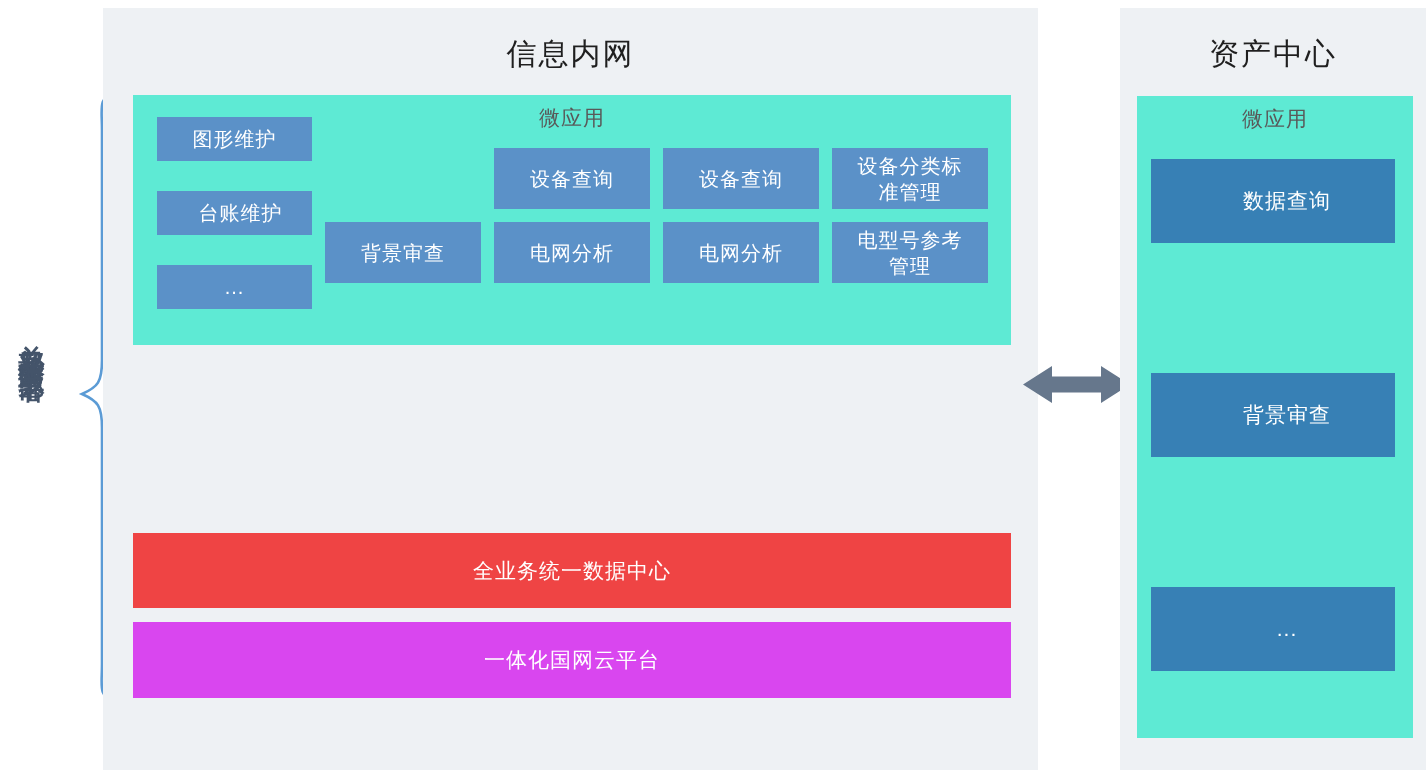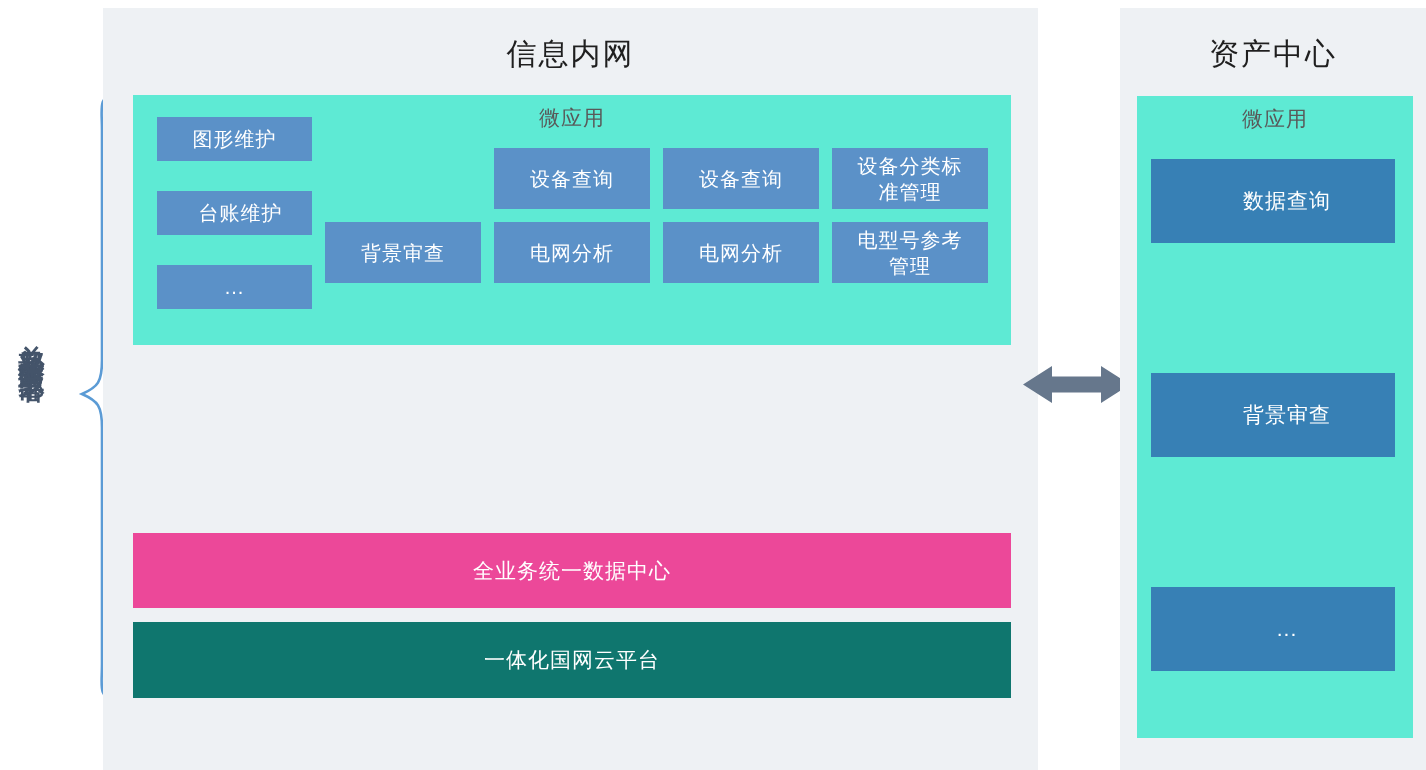--- a/index.html
+++ b/index.html
@@ -60,22 +60,22 @@
   
   .center-box { top: 50px; width: 155px; height: 71px; padding: 0 24px; }
   .c1 { left: 24px; } .c2 { left: 194px; } .c3 { left: 364px; } .c4 { left: 534px; } .c5 { left: 704px; }
 
   
   .bar {
     position: absolute; left: 133px; width: 878px;
     display: flex; align-items: center; justify-content: center;
     color: #fff; font-size: 21px; letter-spacing: 1px;
   }
-  .bar-data-center { top: 533px; height: 75px; background: #ec4899; }
-  .bar-cloud       { top: 622px; height: 76px; background: #0f766e; }
+  .bar-data-center { top: 533px; height: 75px; background: #ef4444; }
+  .bar-cloud       { top: 622px; height: 76px; background: #d946ef; }
 
   
   .ext-box { left: 14px; width: 244px; height: 84px; font-size: 21px; padding-left: 28px; }
   .e1 { top: 63px; } .e2 { top: 277px; } .e3 { top: 491px; }
 
   
   .arrow-svg { position: absolute; left: 1023px; top: 364px; width: 107px; height: 41px; }
 </style>
 </head>
 <body>

